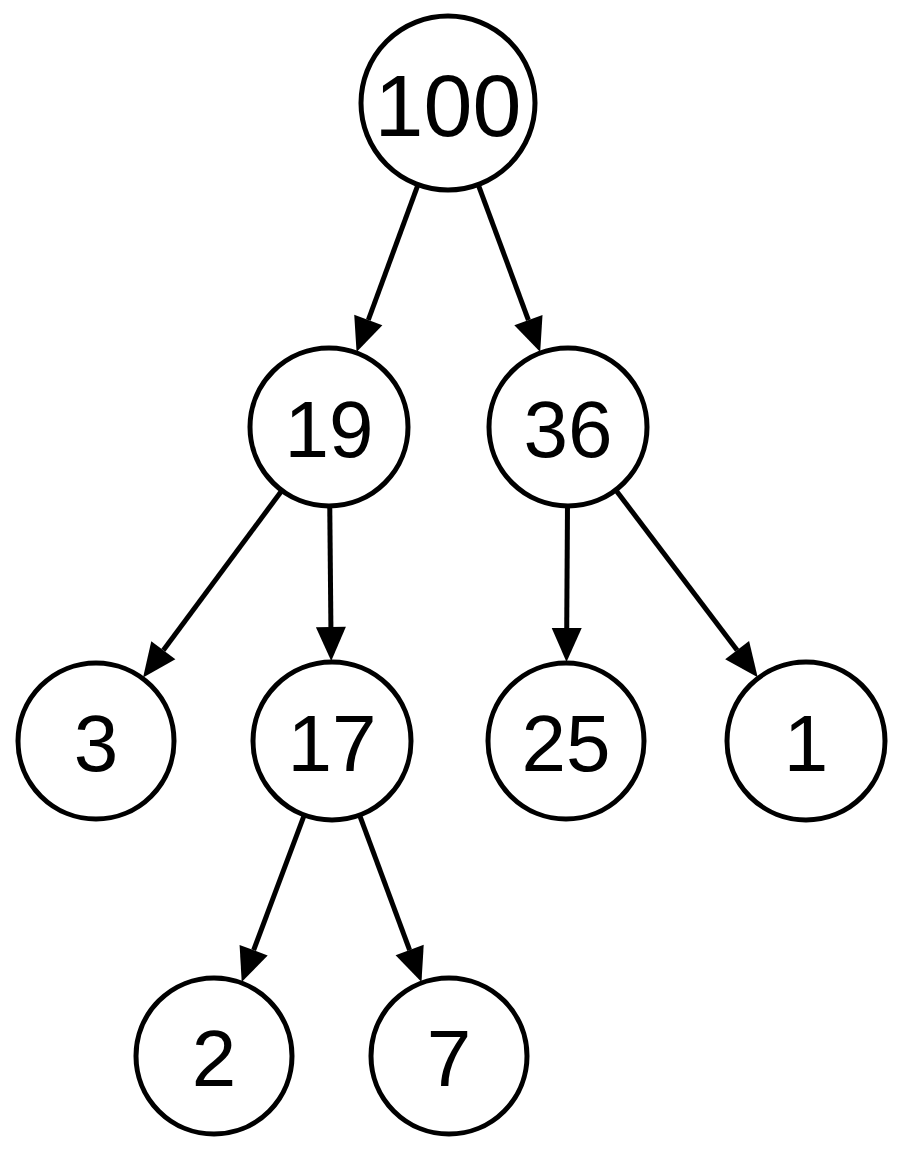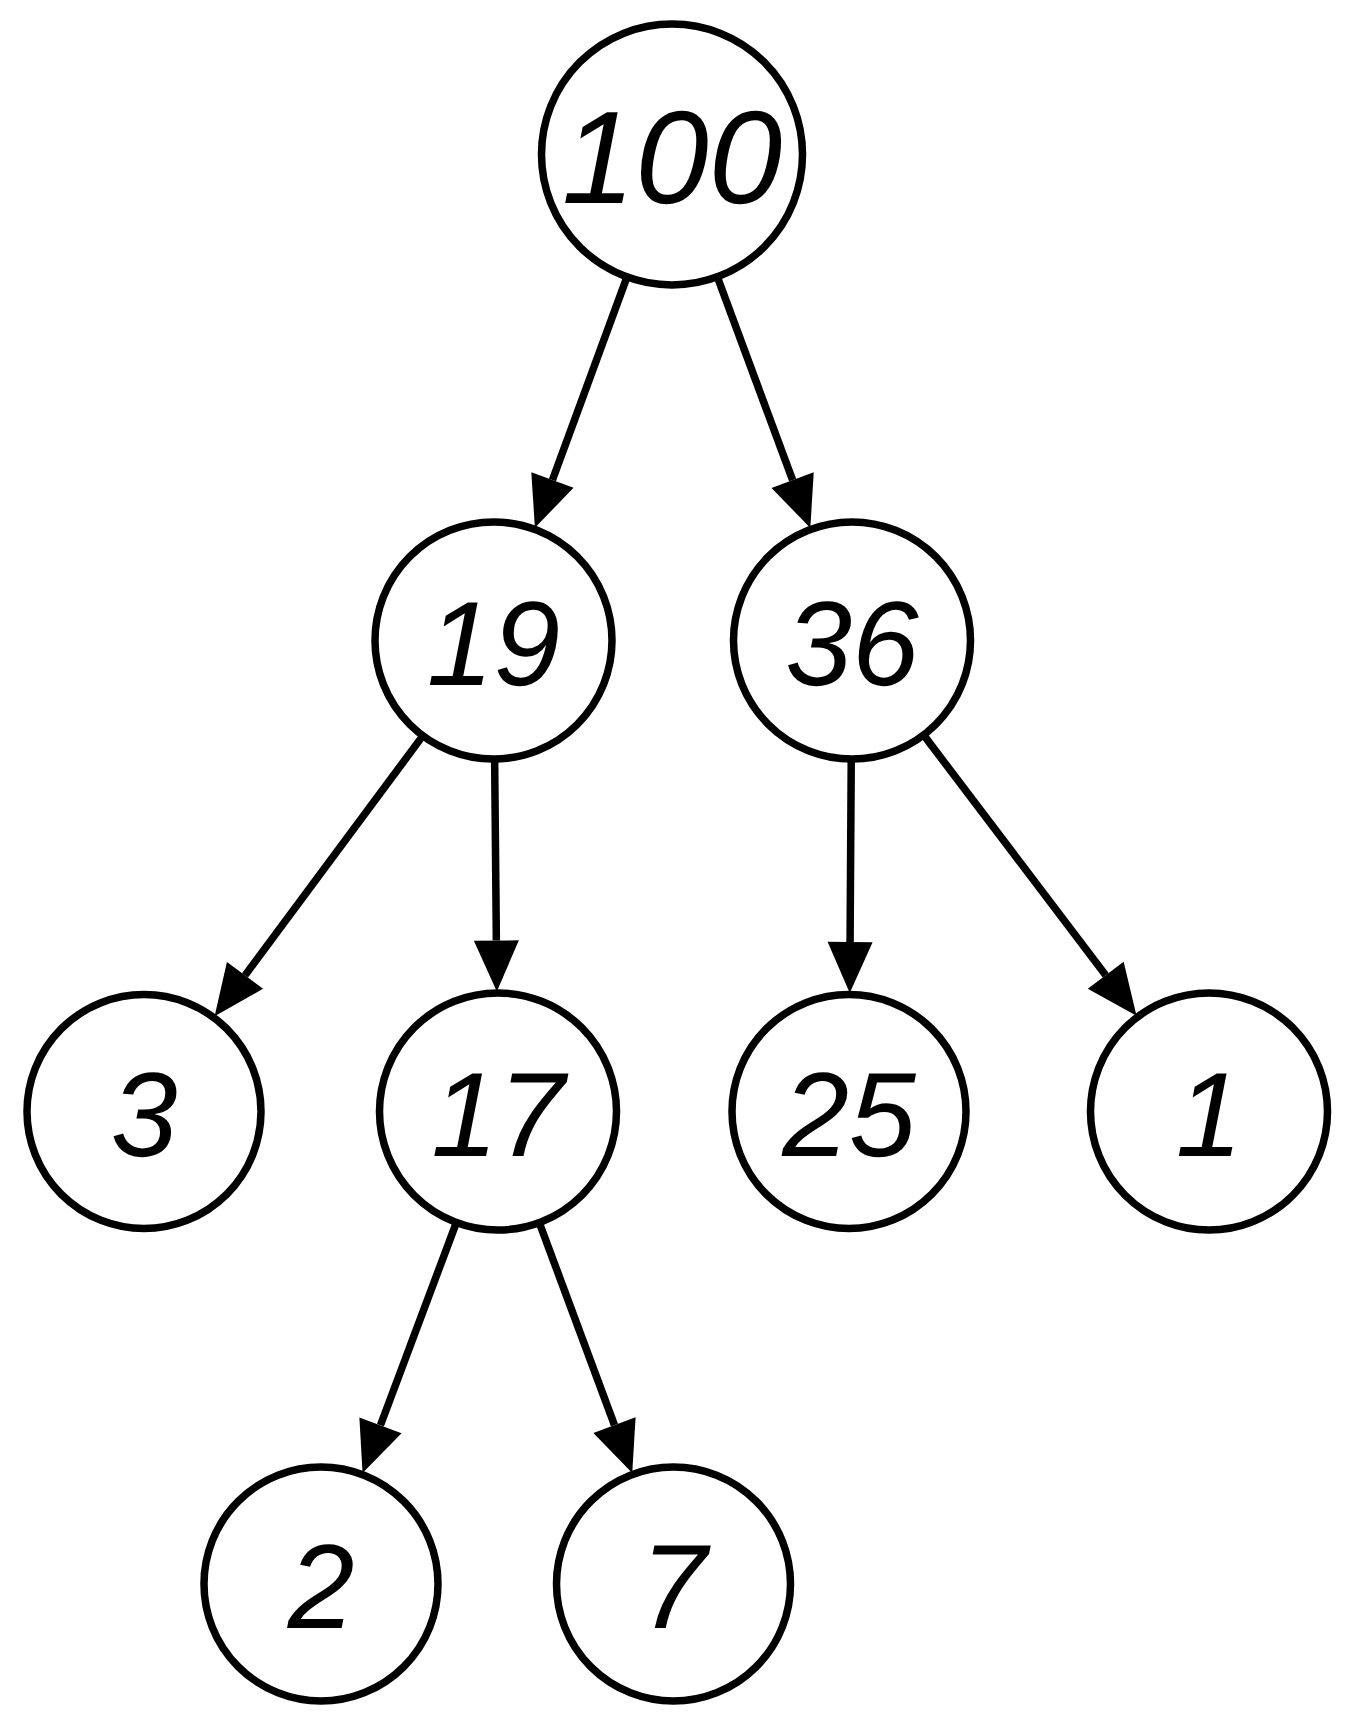--- a/index.html
+++ b/index.html
@@ -12,21 +12,20 @@
     width: 900px;
     height: 1154px;
     overflow: hidden;
     font-family: "Liberation Sans", sans-serif;
   }
   #diagram-root {
     position: relative;
     width: 900px;
     height: 1154px;
     background: #ffffff;
-    font-style: italic;
   }
   #tree-svg {
     display: block;
     width: 900px;
     height: 1154px;
   }
   .node-circle {
     fill: #ffffff;
   }
   .node-label {

